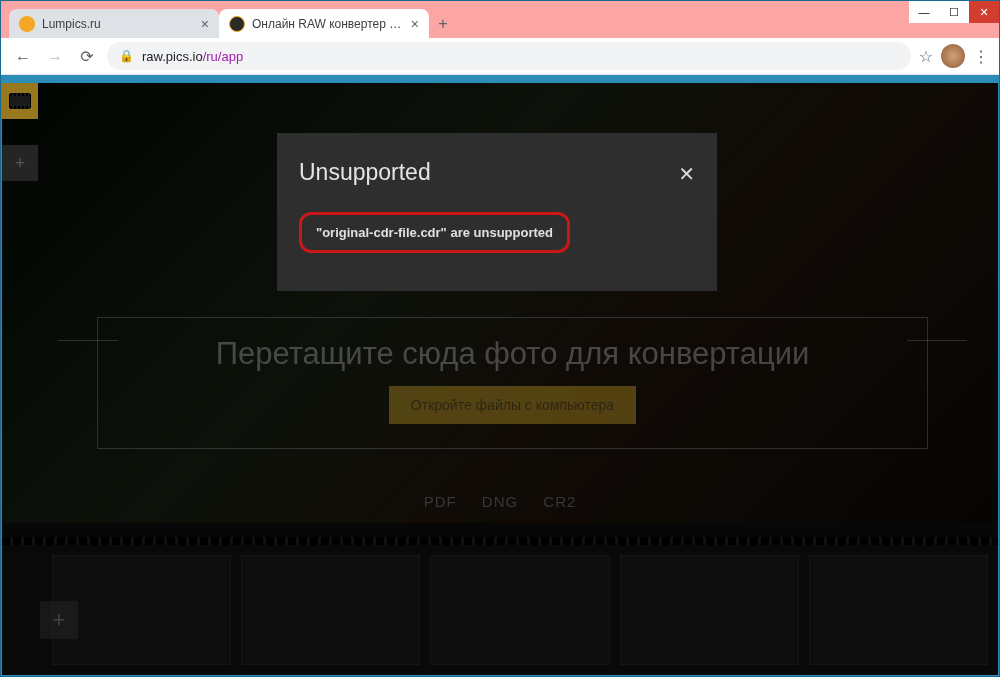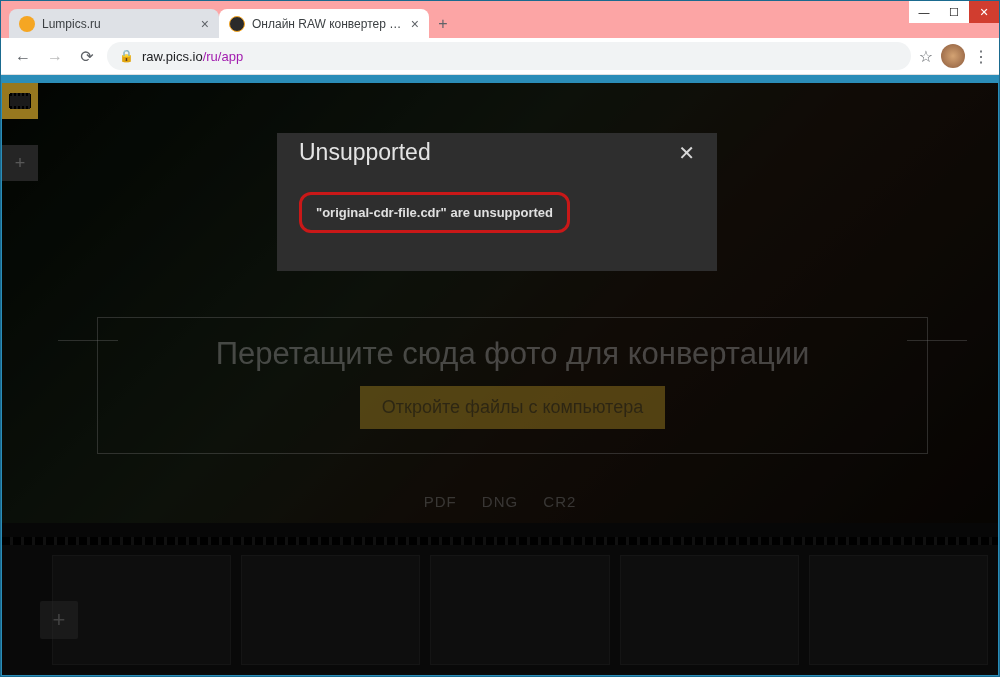--- a/index.html
+++ b/index.html
@@ -49,35 +49,35 @@
 .film-icon::before { top: -2px; }
 .film-icon::after { bottom: -2px; }
 
 
 .drop-zone { position: absolute; top: 234px; left: 95px; right: 70px; border: 1px solid rgba(180,180,180,0.35); padding: 18px 20px 24px; text-align: center; z-index: 3; }
 .drop-zone::before, .drop-zone::after { content: ''; position: absolute; top: 22px; width: 60px; height: 1px; background: rgba(180,180,180,0.35); }
 .drop-zone::before { left: -40px; }
 .drop-zone::after { right: -40px; }
 .drop-title { font-size: 31px; color: rgba(200,200,200,0.5); font-weight: 300; margin-bottom: 14px; }
 .drop-or { font-size: 12px; color: rgba(160,160,160,0.5); margin-bottom: 14px; }
-.open-btn { display: inline-block; background: rgba(232,185,48,0.5); color: rgba(30,30,30,0.6); padding: 11px 22px; font-size: 18px; cursor: pointer; }
+.open-btn { display: inline-block; background: rgba(232,185,48,0.5); color: rgba(30,30,30,0.6); padding: 11px 22px; font-size: 14px; cursor: pointer; }
 .formats { position: absolute; top: 410px; left: 0; right: 0; text-align: center; color: rgba(140,140,140,0.55); font-size: 15px; font-weight: normal; letter-spacing: 1px; z-index: 3; }
 .formats span { margin: 0 10px; }
 
 
 .thumb-strip { position: absolute; bottom: 0; left: 0; right: 0; height: 138px; background: #0f0f0f; border-top: 8px solid #000; z-index: 3; }
 .film-perf { position: absolute; top: -8px; left: 0; right: 0; height: 8px; background-image: repeating-linear-gradient(90deg, #000, #000 8px, #1a1a1a 8px, #1a1a1a 11px); }
 .thumbs { display: flex; height: 100%; padding: 10px 10px 10px 50px; gap: 10px; }
 .thumb { flex: 1; background: rgba(40,40,40,0.3); border: 1px solid rgba(60,60,60,0.3); }
 .add-thumb { position: absolute; left: 38px; top: 56px; width: 38px; height: 38px; background: rgba(60,60,60,0.5); display: flex; align-items: center; justify-content: center; color: #666; font-size: 22px; cursor: pointer; border-radius: 2px; }
 
 
 .modal-overlay { position: absolute; inset: 0; background: rgba(0,0,0,0.35); z-index: 10; }
 .modal { position: absolute; top: 50px; left: 275px; width: 440px; background: #2e2e2e; z-index: 20; padding-bottom: 16px; }
-.modal-header { display: flex; justify-content: space-between; align-items: center; padding: 6px 22px 12px; }
+.modal-header { display: flex; justify-content: space-between; align-items: flex-end; padding: 26px 22px 12px; }
 .modal-title { color: #e4e4e4; font-size: 23px; font-weight: 400; }
 .modal-close { color: #d8d8d8; font-size: 20px; cursor: pointer; font-weight: 300; }
 .modal-body { padding: 14px 22px 22px; position: relative; }
 .highlight-box { border: 3px solid #c91818; border-radius: 12px; padding: 10px 14px; display: inline-block; }
 .modal-msg { color: #e0e0e0; font-size: 13px; font-weight: bold; }
 .modal-footer { text-align: center; padding: 8px 0 6px; }
 .modal-ok { color: #e0e0e0; font-size: 14px; font-weight: bold; cursor: pointer; display: inline-block; padding: 6px 20px; }
 </style>
 </head>
 <body>

